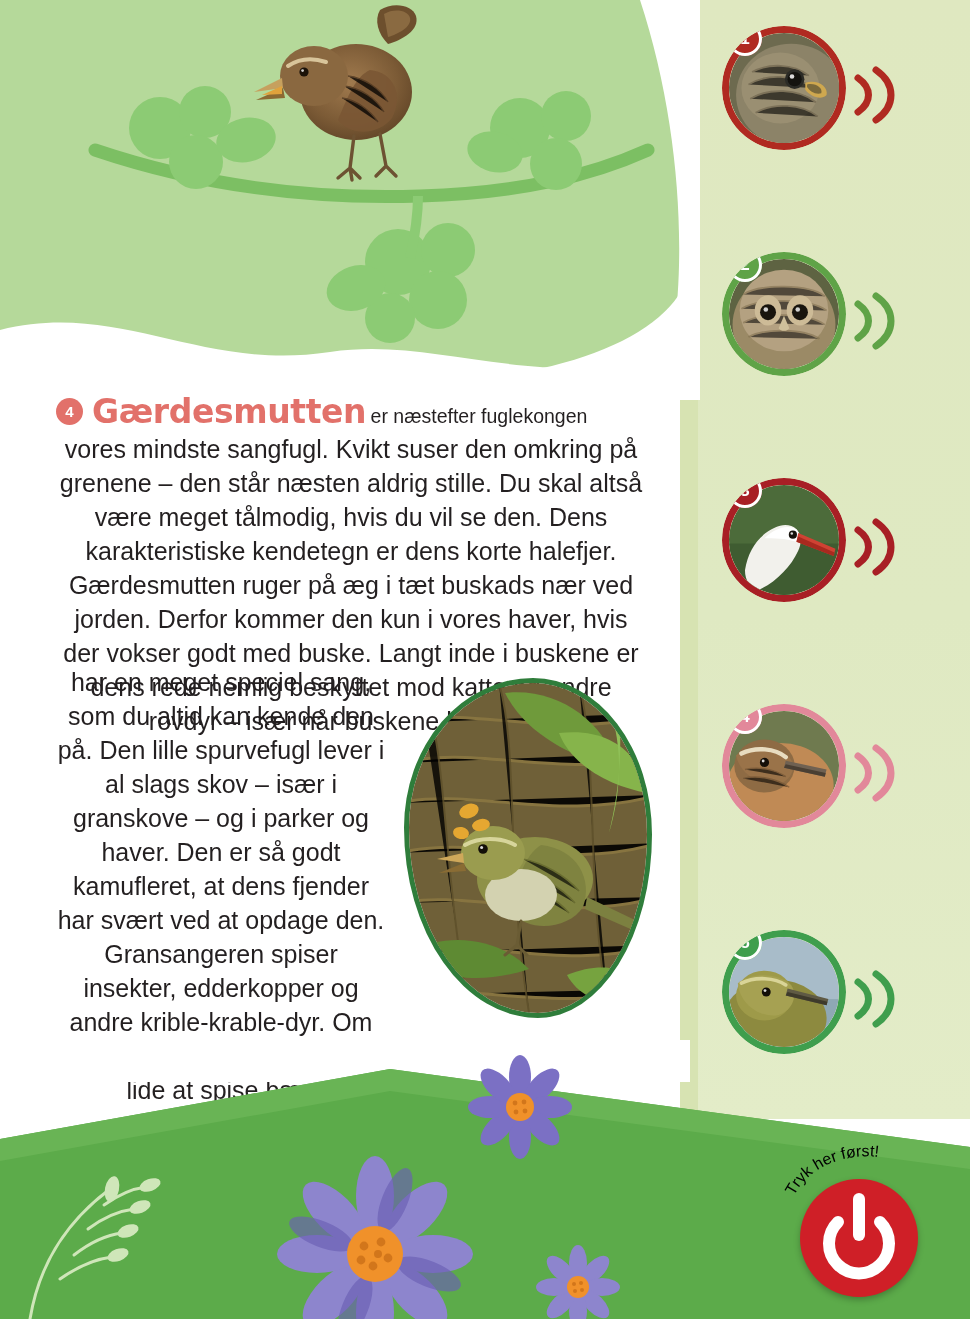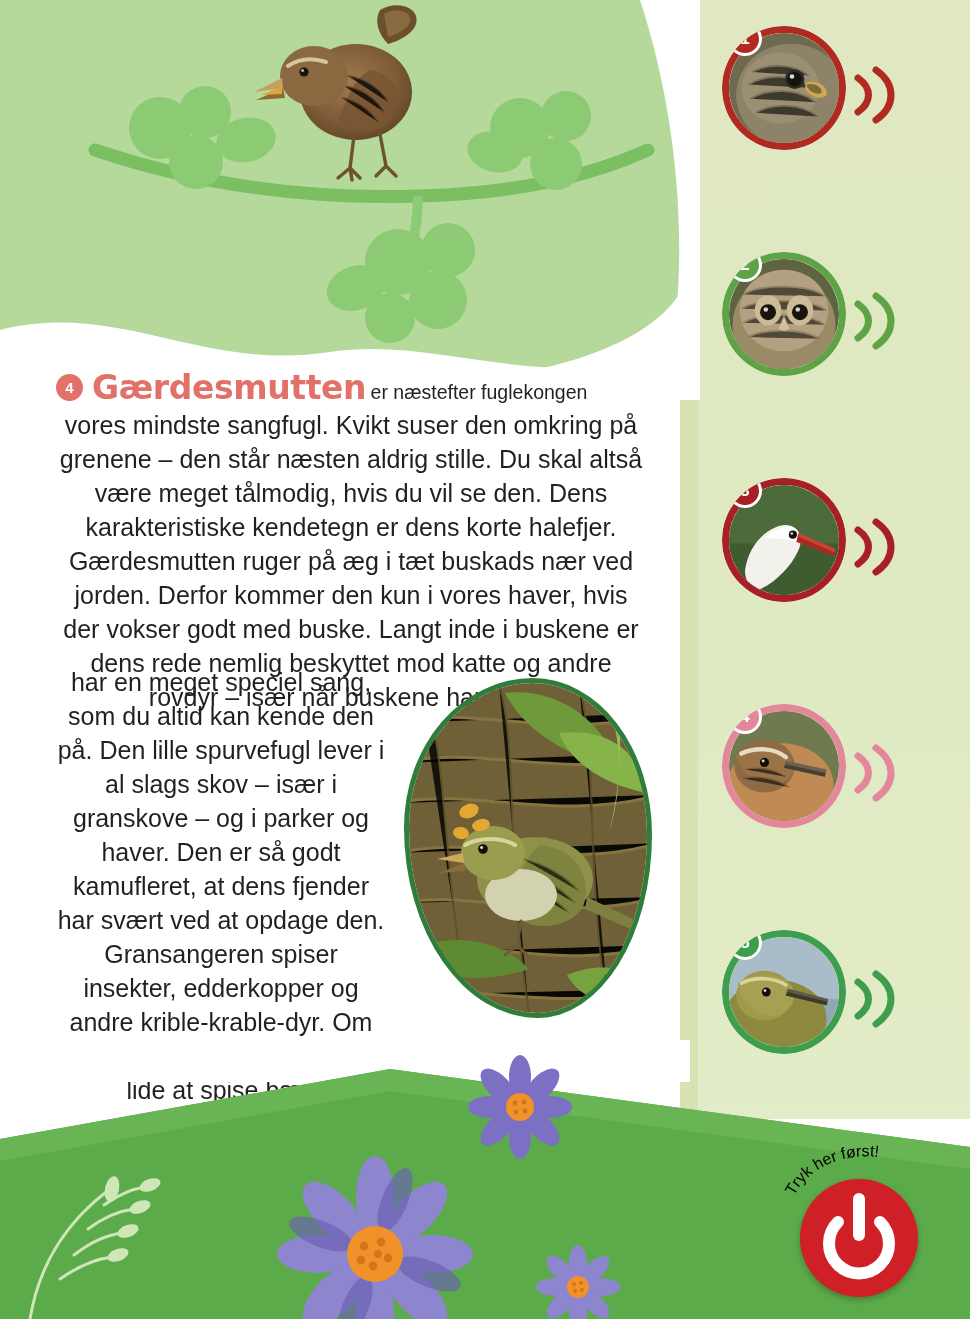--- a/index.html
+++ b/index.html
@@ -112,21 +112,21 @@
     width: 170px; height: 80px;
   }
 
   
   .content { position: absolute; left: 0; top: 0; width: 690px; height: 1080px; }
 
   .article { position: absolute; }
   #article-4 { left: 56px; top: 368px; width: 590px; }
   #article-5 { left: 56px; top: 665px; width: 330px; }
 
-  .heading-line { display: block; }
+  .heading-line { display: block; margin-top: 24px; }
   .num-circle {
     display: inline-block;
     width: 27px; height: 27px;
     border-radius: 50%;
     color: #fff;
     font-size: 15px;
     font-weight: bold;
     text-align: center;
     line-height: 27px;
     vertical-align: 6px;

